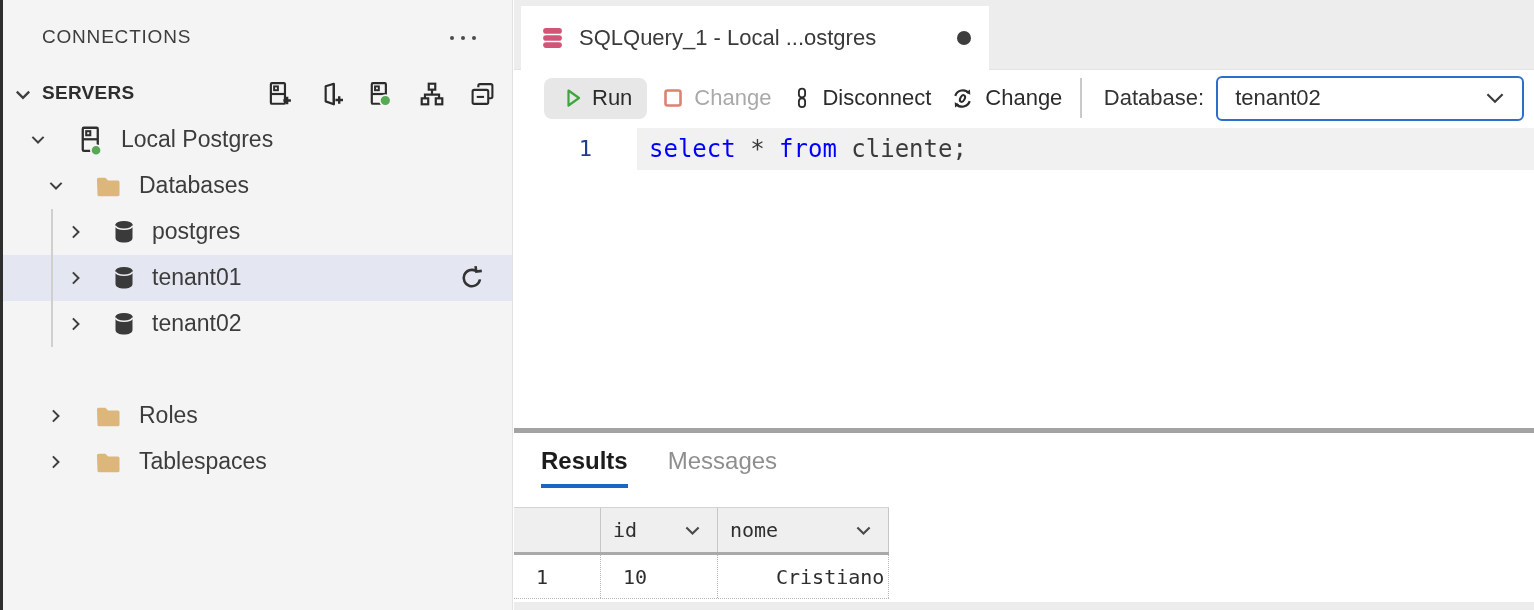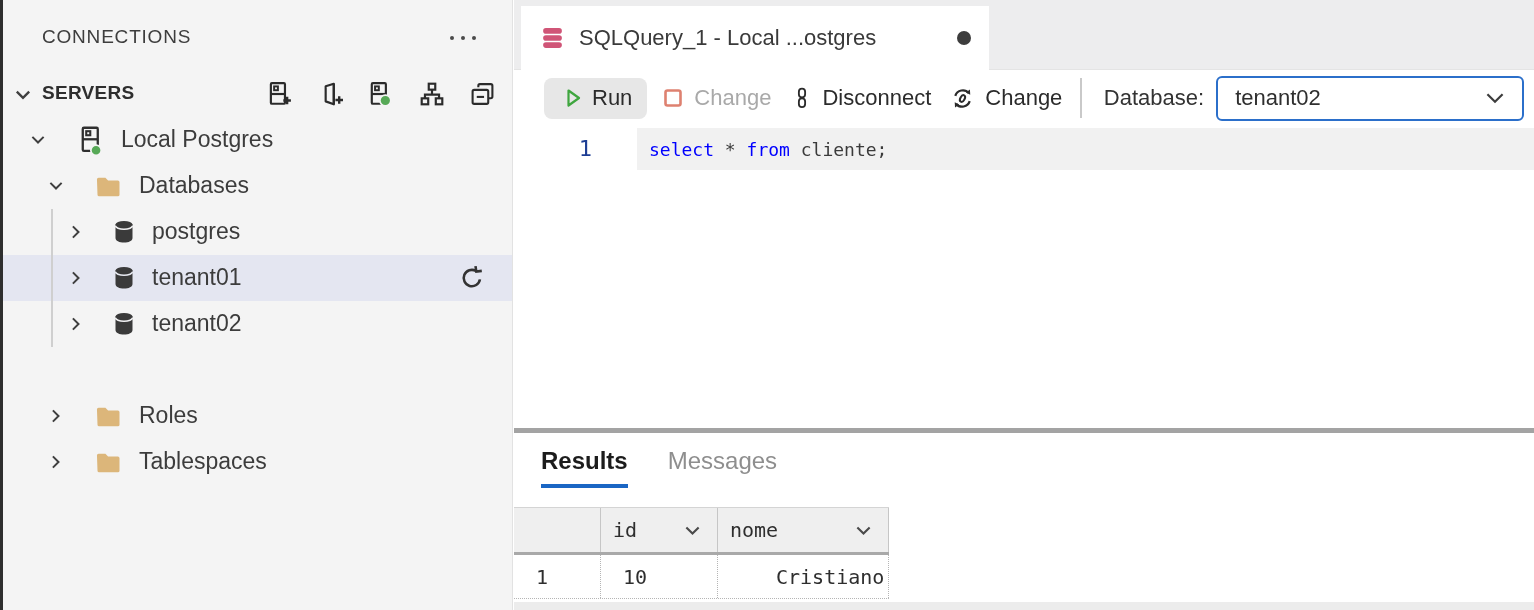--- a/index.html
+++ b/index.html
@@ -60,21 +60,21 @@
   .db-label { margin-left:22px; font-size:22px; color:#333; white-space:nowrap; }
   .db-select { margin-left:12px; margin-right:10px; flex:1; height:45px; border:2.5px solid #2b6fca; border-radius:6px;
     background:#fff; display:flex; align-items:center; cursor:pointer; }
   .db-value { margin-left:17px; font-size:22px; color:#2f2f2f; }
   .db-chev { margin-left:auto; margin-right:14px; }
 
   .editor { position:absolute; left:0; right:0; top:126px; height:302px; background:#fff; cursor:text; }
   .cur-line { position:absolute; left:123px; right:0; top:2px; height:42px; background:#f1f1f1; display:flex; align-items:center; }
   .line-num { position:absolute; left:50px; top:2px; width:28px; height:42px; font-family:"DejaVu Sans Mono", monospace;
     font-size:22px; color:#1c3d94; text-align:right; line-height:42px; }
-  .code { margin-left:12px; font-family:"DejaVu Sans Mono", monospace; font-size:18px; color:#3b3b3b; white-space:pre; }
+  .code { margin-left:12px; font-family:"DejaVu Sans Mono", monospace; font-size:24px; color:#3b3b3b; white-space:pre; }
   .code .kw { color:#0000ff; }
 
   .results-panel { position:absolute; left:0; right:0; top:428px; height:182px; background:#fff; border-top:5px solid #a3a3a3; }
   .rtabs { position:absolute; left:27px; top:14px; display:flex; gap:40px; }
   .rtab { font-size:24px; padding-bottom:9px; cursor:pointer; white-space:nowrap; }
   .rtab.active { color:#1c1c1c; font-weight:bold; border-bottom:4px solid #1a66c4; }
   .rtab.inactive { color:#8e8e8e; }
 
   .grid { position:absolute; left:0; top:74px; font-family:"DejaVu Sans Mono", monospace; font-size:20px; color:#2e2e2e; }
   .g-head { display:flex; background:#efefef; border-top:1px solid #d4d4d4; border-bottom:3px solid #a9a9a9; height:48px; }

